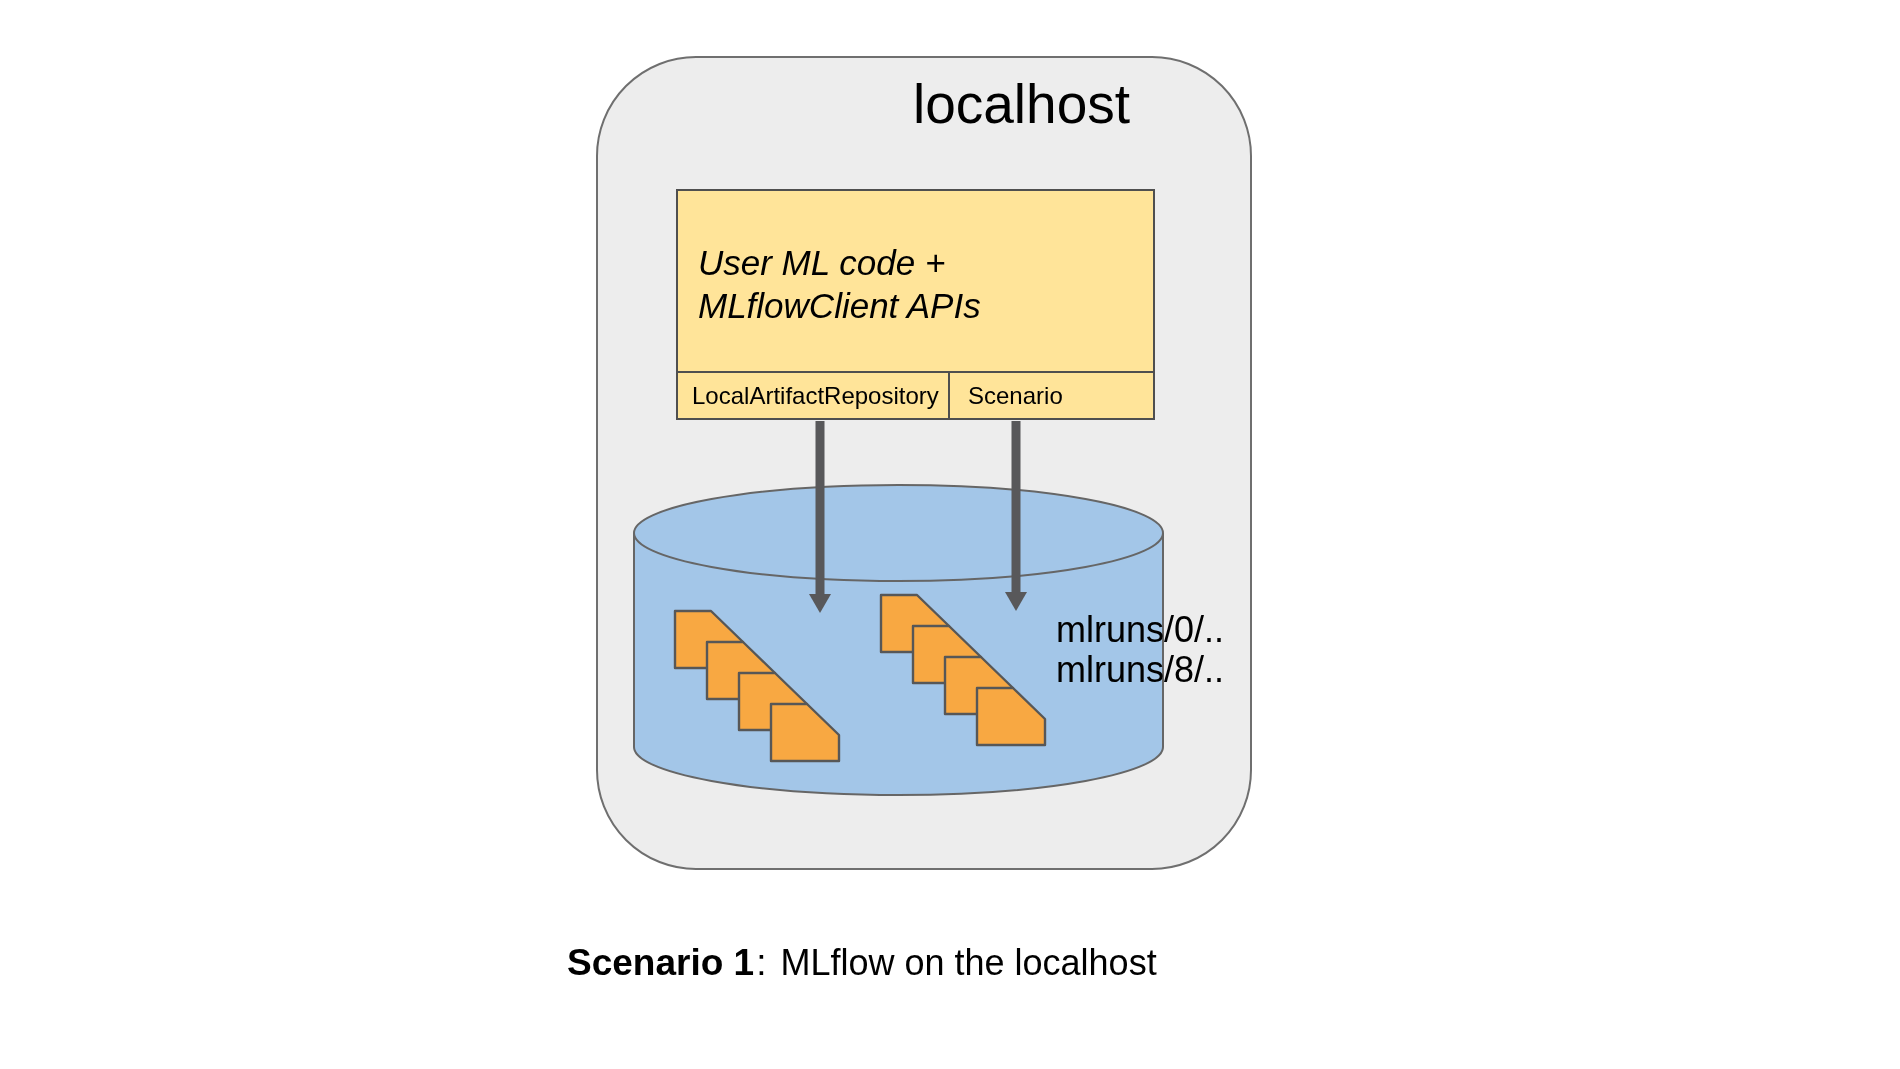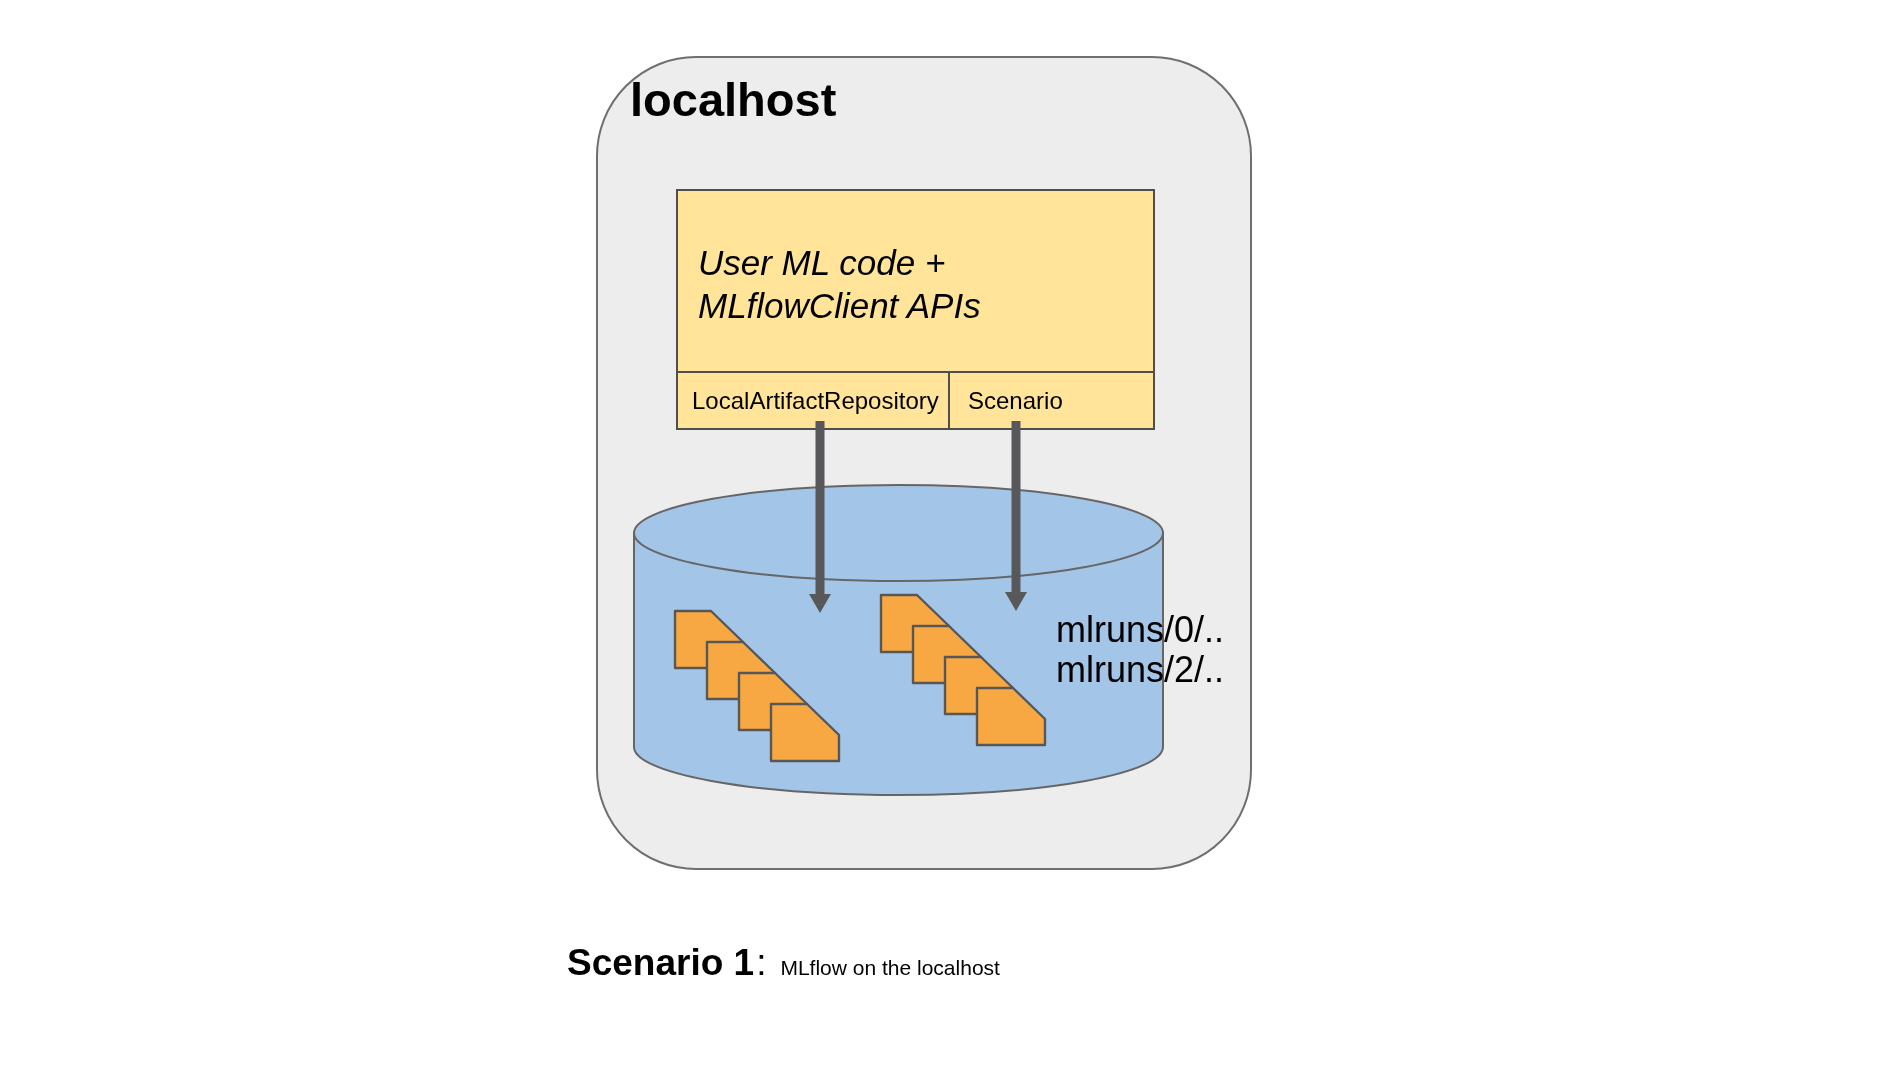--- a/index.html
+++ b/index.html
@@ -9,34 +9,34 @@
   }
   .abs{position:absolute;}
 
   
   .host{
     left:596px;top:56px;width:656px;height:814px;
     background:var(--host-bg);border:2px solid var(--host-border);
     border-radius:100px;box-sizing:border-box;
   }
   .host-title{
-    left:630px;top:72px;width:500px;text-align:left;
-    font-size:47px;font-weight:bold;letter-spacing:0;
+    left:630px;top:72px;width:500px;text-align:right;
+    font-size:55px;font-weight:normal;letter-spacing:0;
   }
 
   
   .client-box{
     left:676px;top:189px;width:479px;height:184px;box-sizing:border-box;
     background:var(--box-fill);border:2px solid var(--box-border);
     padding:50px 0 0 20px;font-size:35px;line-height:43px;font-style:italic;
   }
 
   
   .component-row{
-    left:676px;top:371px;width:479px;height:59px;display:flex;box-sizing:border-box;
+    left:676px;top:371px;width:479px;height:49px;display:flex;box-sizing:border-box;
   }
   .component-cell{
     box-sizing:border-box;background:var(--box-fill);border:2px solid var(--box-border);
     font-size:24px;display:flex;align-items:center;
   }
   .cell-artifact{width:274px;padding-left:14px;}
   .cell-filestore{width:205px;border-left:none;padding-left:18px;}
 
   
   svg.overlay{left:0;top:0;pointer-events:none;}
@@ -51,21 +51,21 @@
   .mlruns{
     left:1056px;top:610px;font-size:36px;line-height:40px;white-space:nowrap;
   }
 
   
   .caption{
     left:567px;top:942px;display:flex;align-items:baseline;white-space:pre;text-align:right;
   }
   .caption-title{font-size:37px;font-weight:bold;}
   .caption-colon{font-size:37px;font-weight:normal;margin-left:2px;}
-  .caption-desc{font-size:21px;font-weight:normal;margin-left:14px;}
+  .caption-desc{font-size:36px;font-weight:normal;margin-left:14px;}
 </style>
 </head>
 <body>
 
 <div class="abs host"></div>
 
 <div class="abs host-title">localhost</div>
 
 <div class="abs client-box">
   <div>User ML code +</div>
@@ -111,19 +111,19 @@
   </g>
 
   <g>
     <line class="arrow-shaft" x1="1016" y1="421" x2="1016" y2="594"></line>
     <polygon class="arrow-head" points="1005,592 1027,592 1016,611"></polygon>
   </g>
 </svg>
 
 <div class="abs mlruns">
   <div>mlruns/0/..</div>
-  <div>mlruns/2/..</div>
+  <div>mlruns/8/..</div>
 </div>
 
 <div class="abs caption">
   <span class="caption-title">Scenario 1</span><span class="caption-colon">:</span>
   <span class="caption-desc">MLflow on the localhost</span>
 </div>
 
 </body></html>

